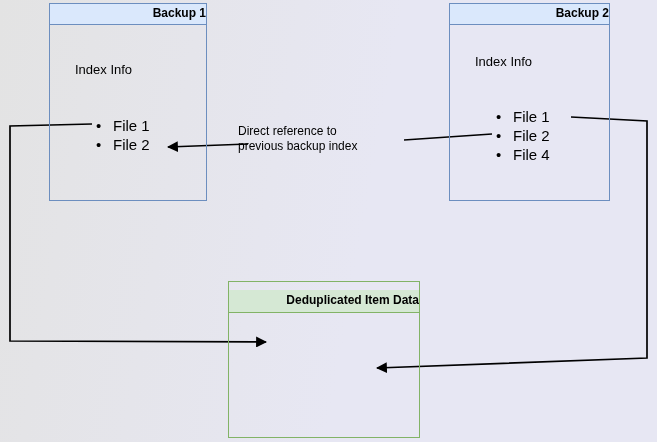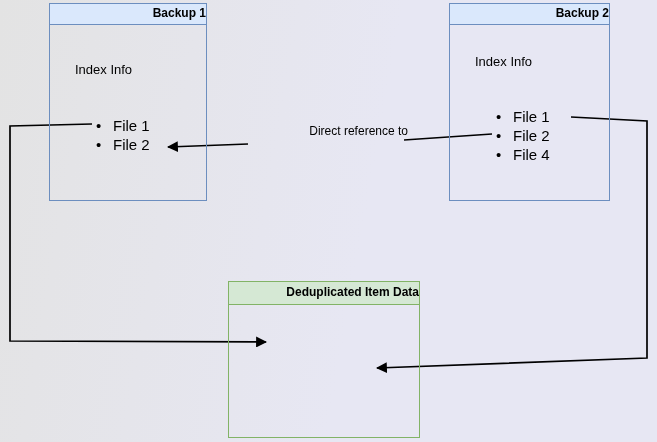--- a/index.html
+++ b/index.html
@@ -22,33 +22,33 @@
   .box.green{border-color:var(--green-border);}
   .box-header{
     height:20px; line-height:19px; text-align:right;
     font-weight:bold; font-size:12px; border-bottom:1px solid;
   }
   .blue .box-header{background:var(--blue-header-fill); border-bottom-color:var(--blue-border);}
   .green .box-header{background:var(--green-header-fill); border-bottom-color:var(--green-border);}
   .backup1{left:49px; top:3px; width:158px; height:198px;}
   .backup2{left:449px; top:3px; width:161px; height:198px;}
   .dedup{left:228px; top:281px; width:192px; height:157px;}
-  .dedup .box-header{height:22px; line-height:21px;}
+  .dedup .box-header{height:22px; line-height:21px;margin-top:8px;}
   .subtitle{position:absolute; font-size:13px; line-height:17px;}
   .s1{left:75px; top:61px;}
   .s2{left:475px; top:53px;}
   .filelist{position:absolute; margin:0; padding:0; list-style:none; font-size:15px;}
   .filelist li{position:relative; padding-left:19px; line-height:19px;}
   .filelist li::before{content:"\2022"; position:absolute; left:2px;}
   .l1{left:94px; top:116px;}
   .l2{left:494px; top:107px;}
   .l3{left:276px; top:338px;}
   .edge-label{
     position:absolute; left:238px; top:124px; width:170px;
-    text-align:right; font-size:12px; line-height:15px;
+    text-align:left; font-size:12px; line-height:15px;
   }
 </style>
 </head>
 <body>
 
 <div class="canvas">
 
   <svg class="arrow-layer" width="657" height="442" viewBox="0 0 657 442">
     <defs>
       <marker id="arr" viewBox="0 0 10 10" refX="9" refY="5" markerWidth="11" markerHeight="11" markerUnits="userSpaceOnUse" orient="auto">
@@ -83,15 +83,16 @@
 
   <ul class="filelist l2">
     <li>File 1</li>
     <li>File 2</li>
     <li>File 4</li>
   </ul>
 
 
   <div class="edge-label">
     <div>Direct reference to</div>
+    <div>previous backup index</div>
   </div>
 
 </div>
 
 </body></html>

